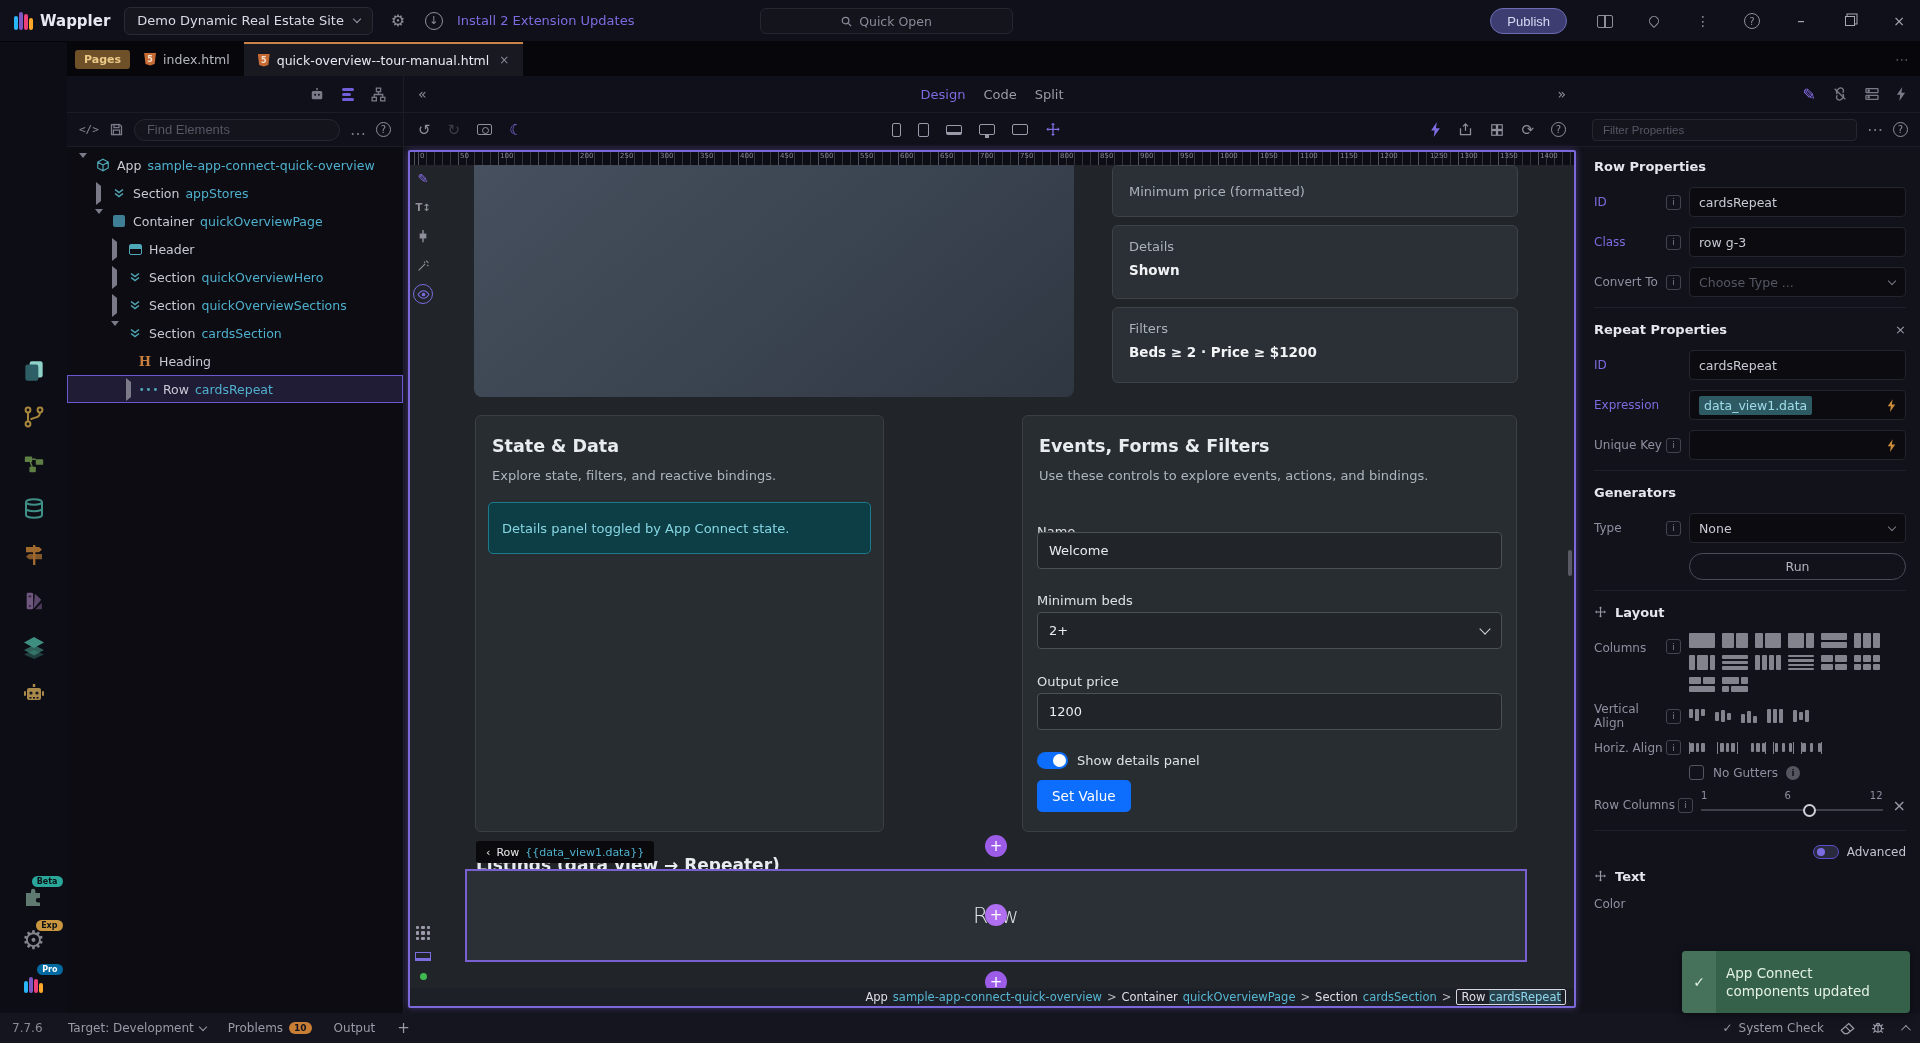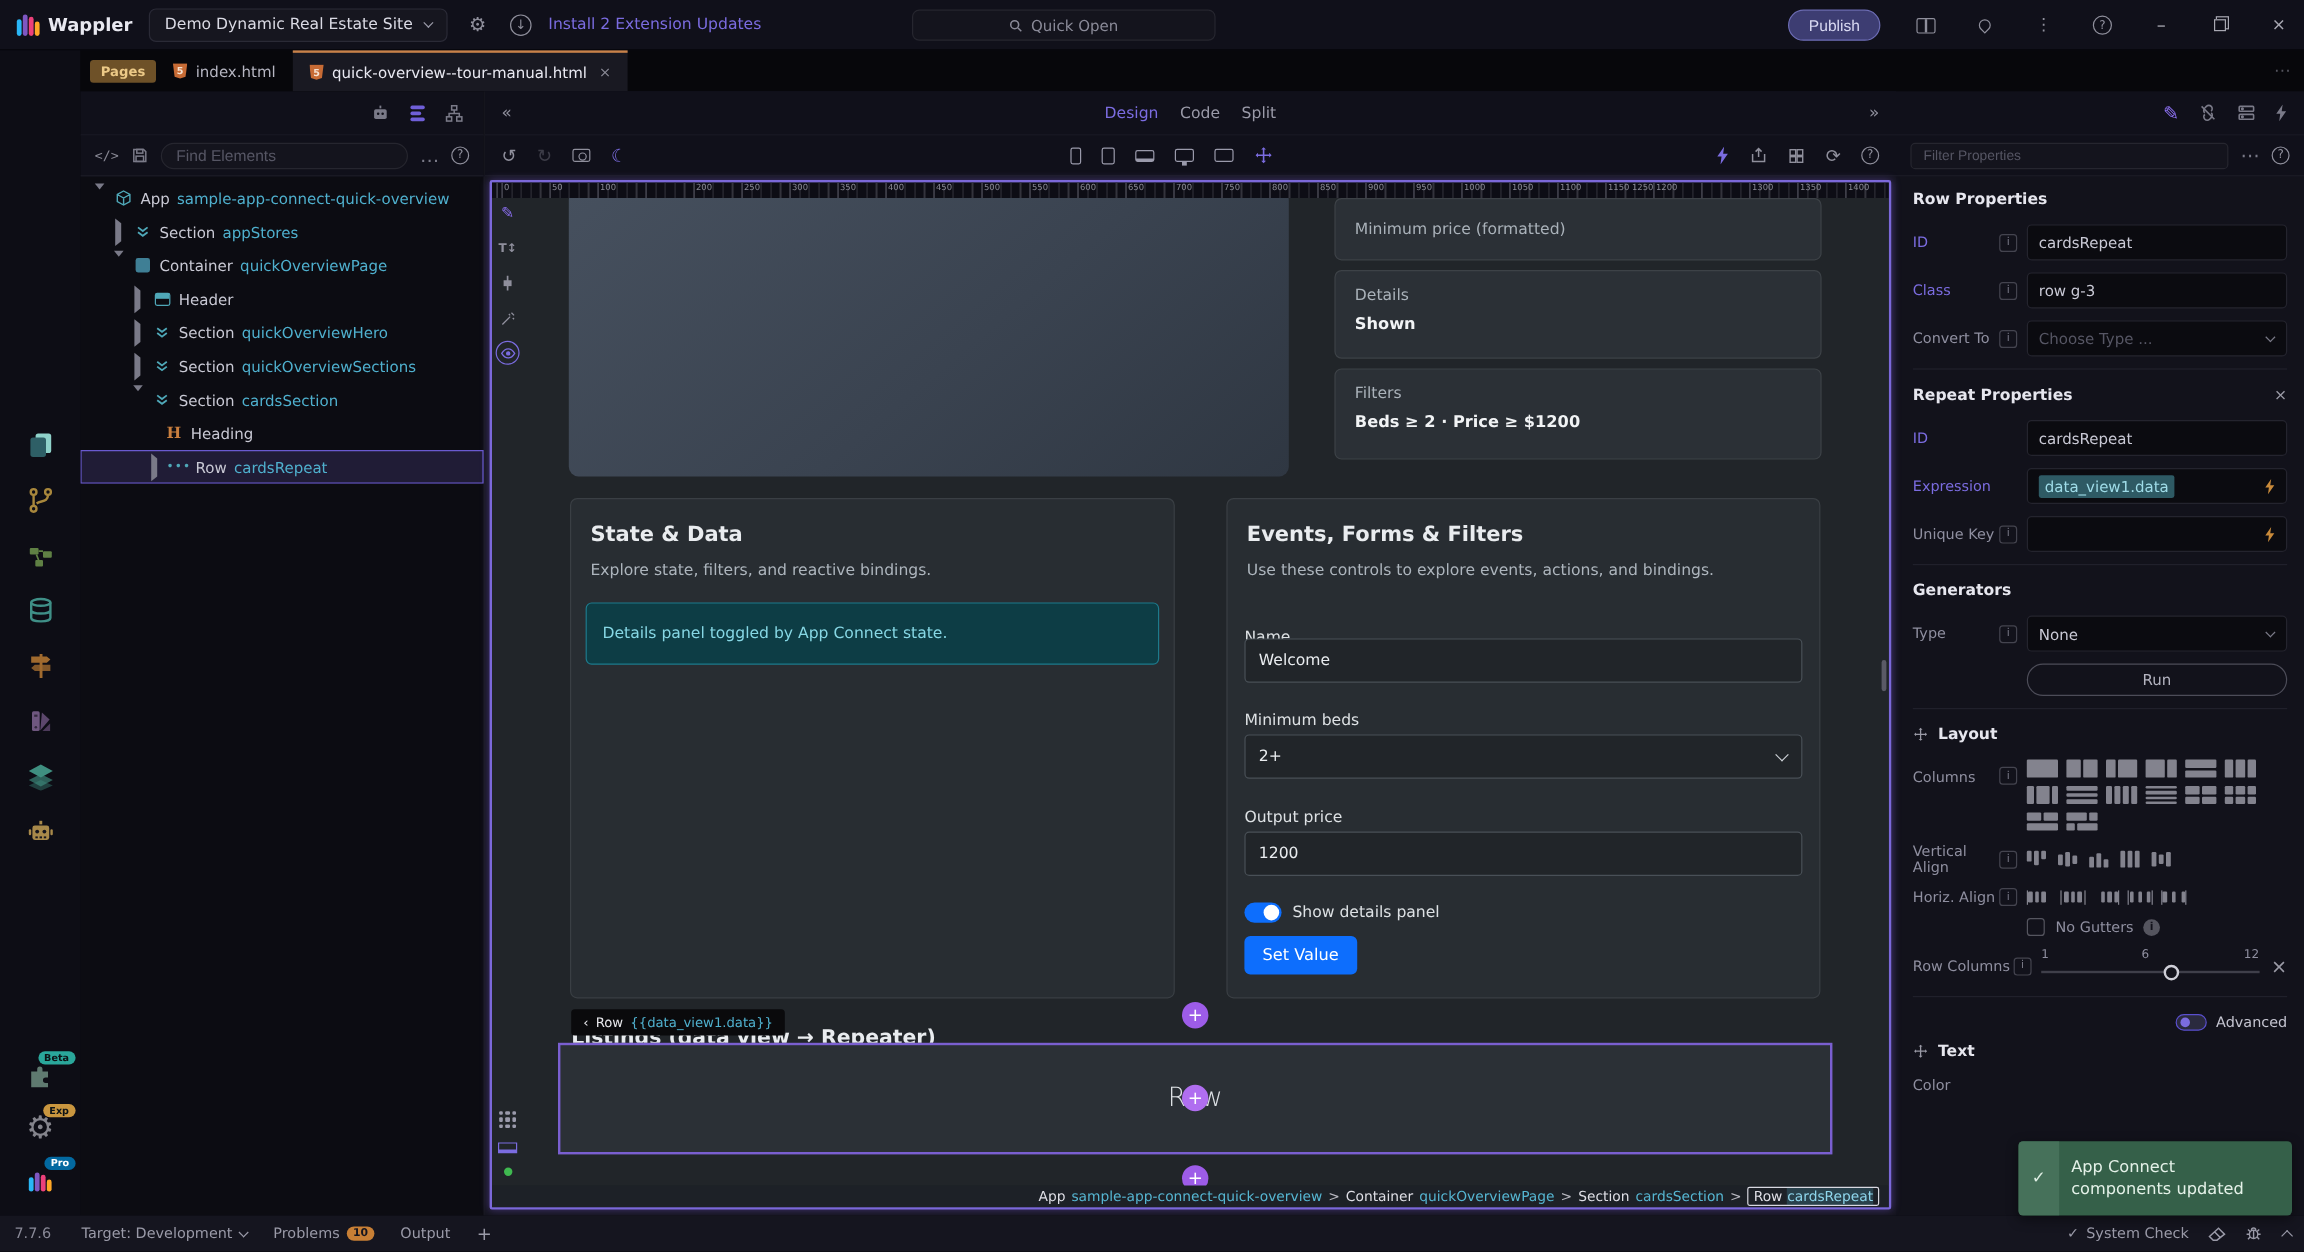--- a/index.html
+++ b/index.html
@@ -577,21 +577,21 @@
               <span class="ruler-num" style="left: 610px;">750</span>
               <span class="ruler-num" style="left: 650px;">800</span>
               <span class="ruler-num" style="left: 690px;">850</span>
               <span class="ruler-num" style="left: 730px;">900</span>
               <span class="ruler-num" style="left: 770px;">950</span>
               <span class="ruler-num" style="left: 810px;">1000</span>
               <span class="ruler-num" style="left: 850px;">1050</span>
               <span class="ruler-num" style="left: 890px;">1100</span>
               <span class="ruler-num" style="left: 930px;">1150</span>
               <span class="ruler-num" style="left: 970px;">1200</span>
-              <span class="ruler-num" style="left: 950px; text-align: center;">1250</span>
+              <span class="ruler-num" style="left: 1020px; text-align: center;">1250</span>
               <span class="ruler-num" style="left: 1050px;">1300</span>
               <span class="ruler-num" style="left: 1090px;">1350</span>
               <span class="ruler-num" style="left: 1130px;">1400</span>
             </div>
 
           <div class="vp-tools">
             <span class="vp-tool" style="color:#8b6ff0">✎</span>
             <span class="vp-tool" style="font-size:10px;font-weight:bold">T↕</span>
             <span class="vp-tool">
                 <svg width="12" height="14" viewBox="0 0 12 16" stroke="#8f8f9c" stroke-width="1.6" fill="none">
@@ -636,21 +636,21 @@
             </div>
             <div class="pg-card" style="top:60px;height:74px">
               <div class="c-label">Details</div>
               <div class="c-value">Shown</div>
             </div>
             <div class="pg-card" style="top:142px;height:76px">
               <div class="c-label">Filters</div>
               <div class="c-value">Beds ≥ 2 · Price ≥ $1200</div>
             </div>
 
-            <div class="pg-panel" style="left:65px;width:504px">
+            <div class="pg-panel" style="left:65px;width:409px">
               <div class="pp-title">State &amp; Data</div>
               <div class="pp-sub">Explore state, filters, and reactive bindings.</div>
               <div class="pg-alert">Details panel toggled by App Connect state.</div>
             </div>
 
             <div class="pg-panel" style="left:612px;width:495px">
               <div class="pp-title">Events, Forms &amp; Filters</div>
               <div class="pp-sub">Use these controls to explore events, actions, and bindings.</div>
               <div class="fld-label" style="top:108px">Name</div>
               <div class="fld-input" style="top:116px">Welcome</div>

